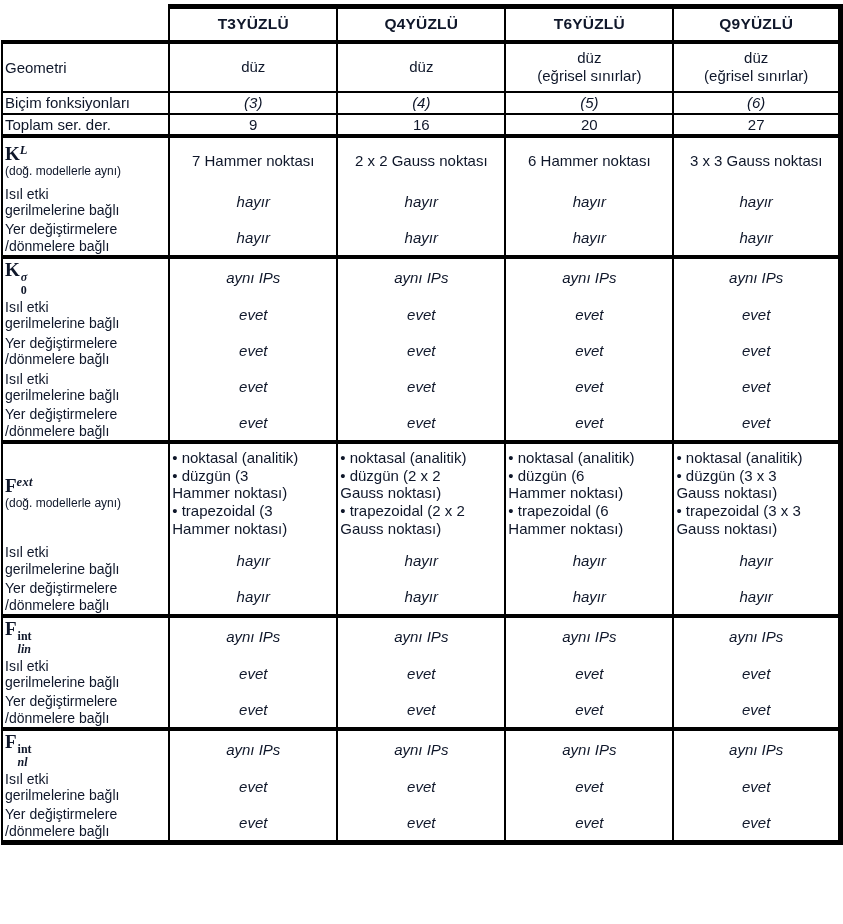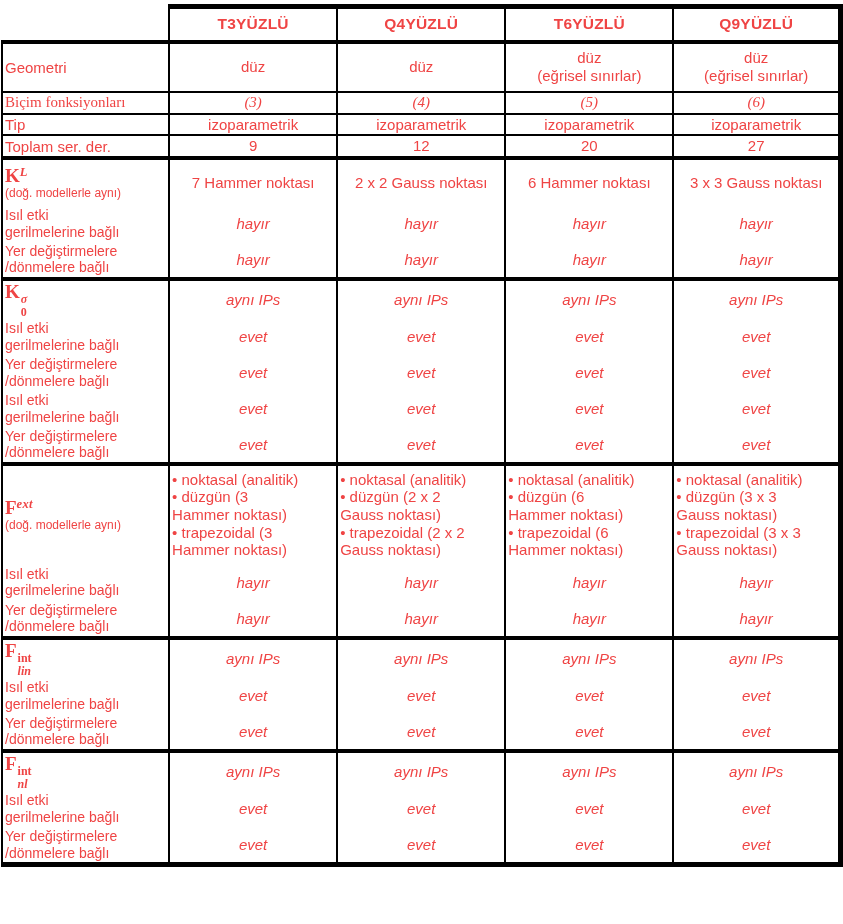--- a/index.html
+++ b/index.html
@@ -1,17 +1,17 @@
 <!DOCTYPE html>
 <html><head>
 <meta charset="utf-8">
 <style>
   html,body{margin:0;padding:0;background:#fff;}
   .page{
-    width:843px;height:924px;background:#fff;color:#ef4444;overflow:hidden;
+    width:843px;height:924px;background:#fff;color:#0f172a;overflow:hidden;
     font-family:"Liberation Sans","DejaVu Sans",sans-serif;
   }
   table.cmp{border-collapse:collapse;table-layout:fixed;margin:4px 0 0 1px;}
   table.cmp td,table.cmp th{
     box-sizing:border-box;padding:1px 2px;overflow:hidden;
     border-left:2px solid #000;border-right:2px solid #000;
   }
   
   th.head{
     border-top:5px solid #000;border-bottom:4px solid #000;
@@ -77,38 +77,31 @@
         </tr>
         <tr class="thick-top" style="height: 50px;">
           <td class="lbl main-lbl">Geometri</td>
           <td class="val center preline">düz</td>
           <td class="val center preline">düz</td>
           <td class="val center preline">düz
 (eğrisel sınırlar)</td>
           <td class="val center preline last-col">düz
 (eğrisel sınırlar)</td>
         </tr>
-        <tr class="thin-top" style="height: 22px; font-family: Liberation Serif, serif;">
+        <tr class="thin-top" style="height: 22px;">
           <td class="lbl main-lbl">Biçim fonksiyonları</td>
           <td class="val center preline italic">(3)</td>
           <td class="val center preline italic">(4)</td>
           <td class="val center preline italic">(5)</td>
           <td class="val center preline italic last-col">(6)</td>
         </tr>
         <tr class="thin-top" style="height: 21px;">
-          <td class="lbl main-lbl">Tip</td>
-          <td class="val center preline">izoparametrik</td>
-          <td class="val center preline">izoparametrik</td>
-          <td class="val center preline">izoparametrik</td>
-          <td class="val center preline last-col">izoparametrik</td>
-        </tr>
-        <tr class="thin-top" style="height: 21px;">
           <td class="lbl main-lbl">Toplam ser. der.</td>
           <td class="val center preline">9</td>
-          <td class="val center preline">12</td>
+          <td class="val center preline">16</td>
           <td class="val center preline">20</td>
           <td class="val center preline last-col">27</td>
         </tr>
         <tr class="sec-top" style="height: 48px;">
           <td class="lbl sec-head-cell">
             <div class="sym"><span class="sym-part"><span class="sym-base">K</span><span class="sup1 it">L</span></span></div>
             <div class="note">(doğ. modellerle aynı)</div>
           </td>
           <td class="val center preline">7 Hammer noktası</td>
           <td class="val center preline">2 x 2 Gauss noktası</td>

